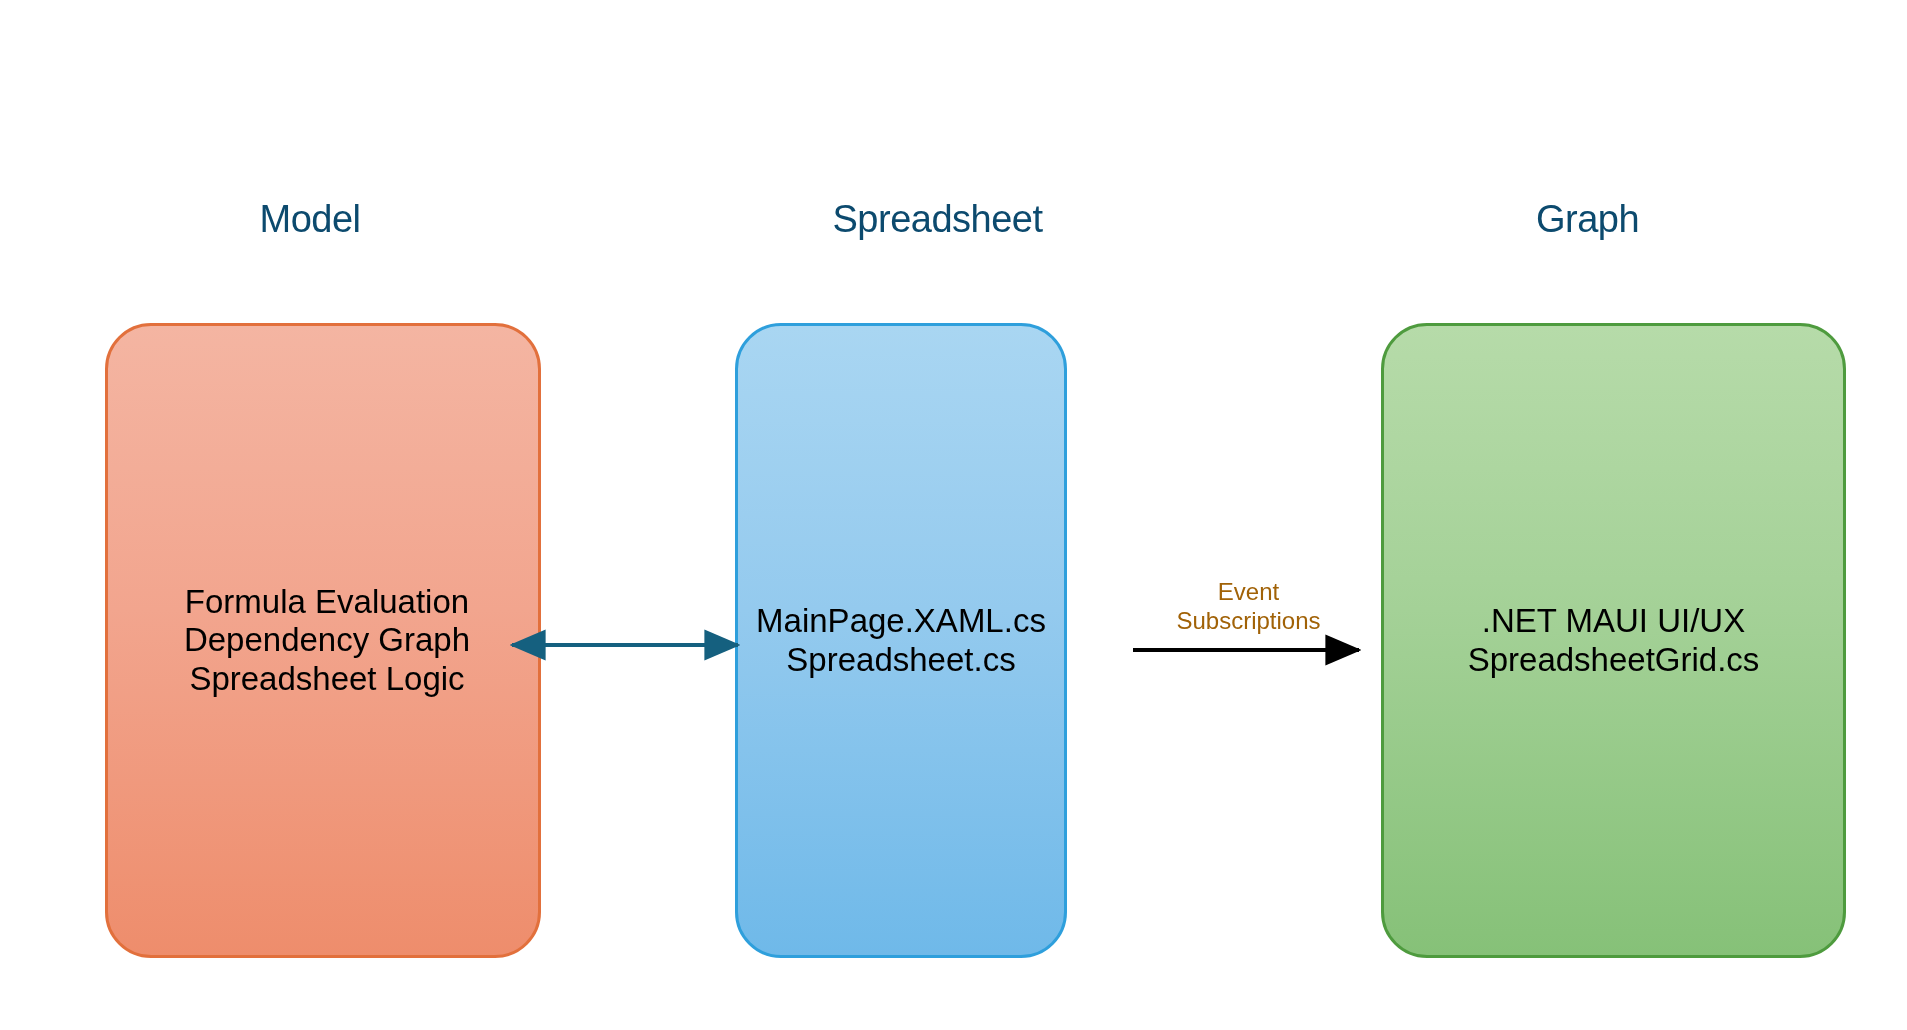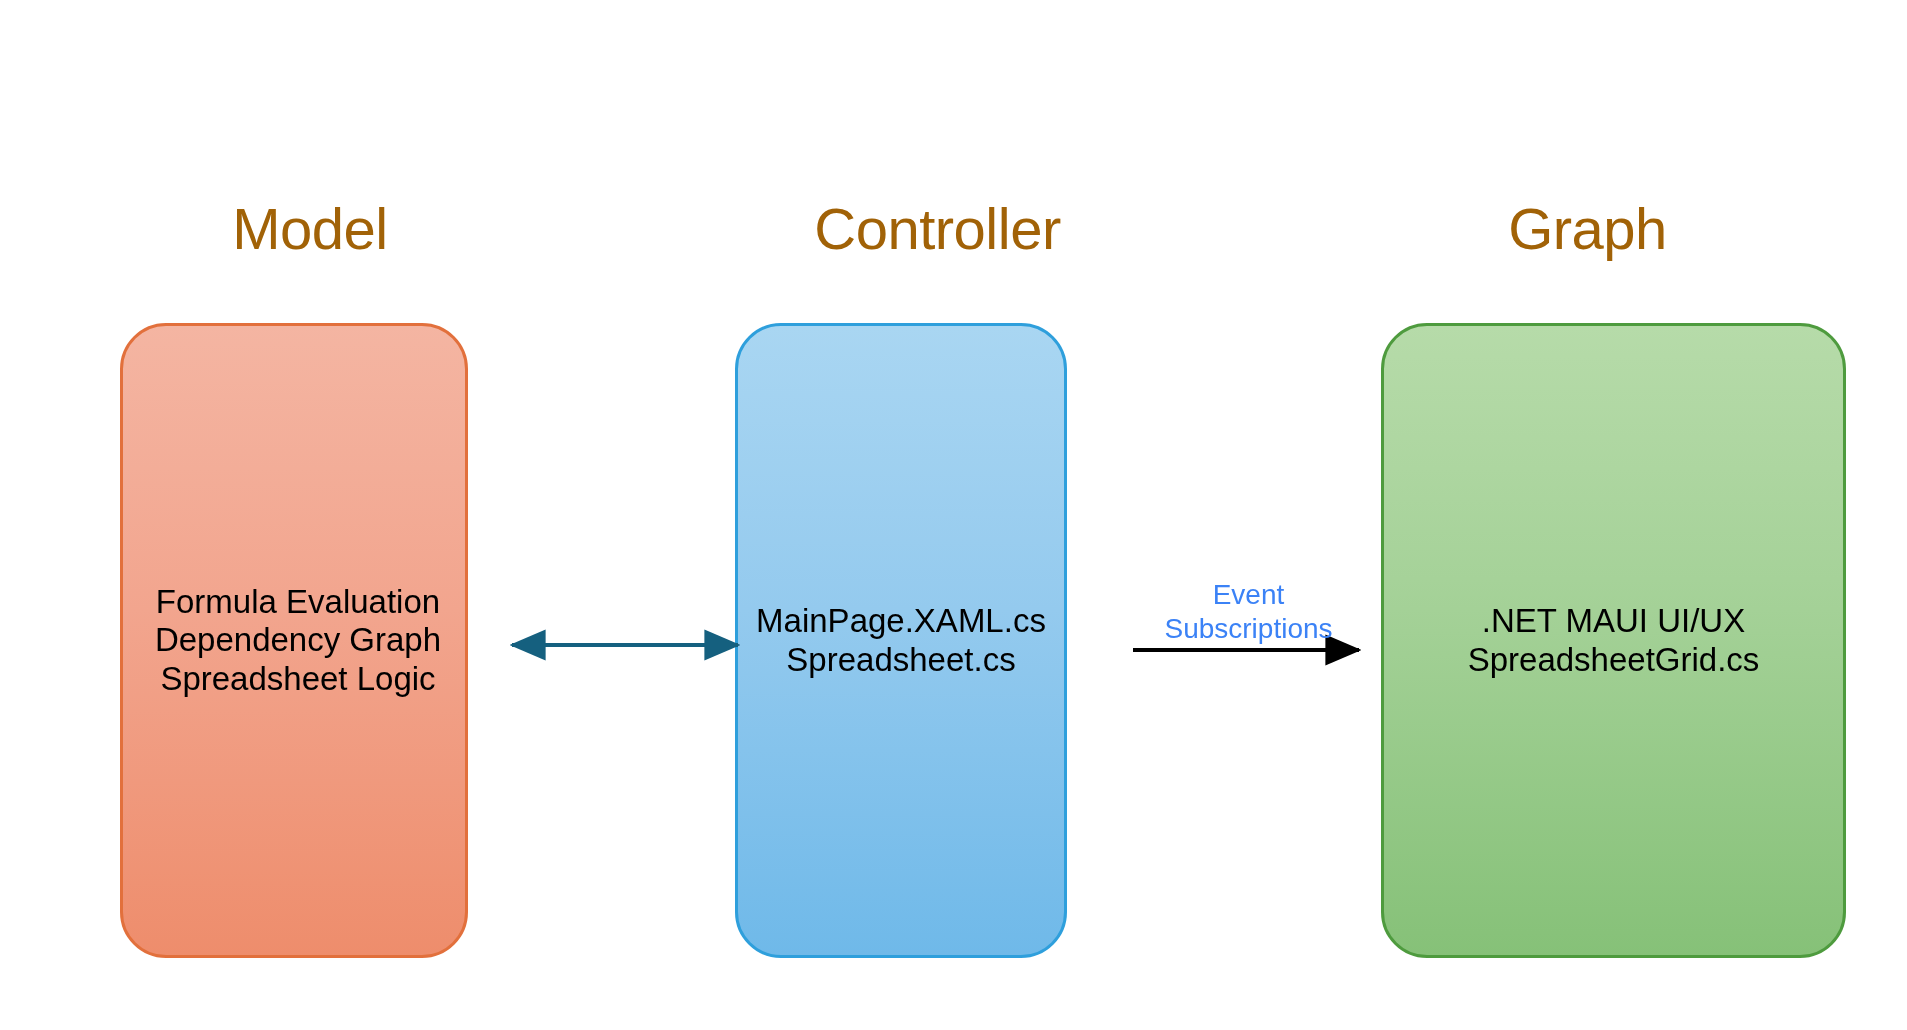--- a/index.html
+++ b/index.html
@@ -18,24 +18,24 @@
 
   #diagram {
     position: absolute;
     inset: 0;
   }
 
   
   .col-title {
     position: absolute;
     text-align: center;
-    font-size: 58px;
+    font-size: 38px;
     line-height: 1;
     font-weight: 400;
-    color: #a16207;
+    color: #0c4a6e;
     letter-spacing: -0.5px;
     white-space: nowrap;
   }
   .col-title.model      { left: 108px;  width: 404px; top: 200px; }
   .col-title.controller { left: 735px;  width: 405px; top: 200px; }
   .col-title.view       { left: 1355px; width: 465px; top: 200px; }
 
   
   .node-box {
     position: absolute;
@@ -50,22 +50,22 @@
   .node-box .node-text {
     text-align: center;
     font-size: 33px;
     line-height: 1.17;
     color: #000000;
     white-space: pre-line;
     padding: 0 10px;
   }
 
   .node-box.model {
-    left: 120px;
-    width: 348px;
+    left: 105px;
+    width: 436px;
     border: 3px solid #E2703C;
     background: linear-gradient(180deg, #F4B5A2 0%, #F2A58E 45%, #EE8D6C 100%);
     padding-left: 8px;
   }
   .node-box.controller {
     left: 735px;
     width: 332px;
     border: 3px solid #2E9FDC;
     background: linear-gradient(180deg, #A9D6F2 0%, #94CAEE 45%, #6FB9E9 100%);
   }
@@ -93,34 +93,34 @@
     width: 232px;
     height: 50px;
   }
 
   .edge-label {
     position: absolute;
     left: 1146px;
     top: 578px;
     width: 205px;
     text-align: center;
-    font-size: 28px;
+    font-size: 24px;
     line-height: 1.2;
-    color: #3b82f6;
+    color: #a16207;
     white-space: pre-line;
   }
 </style>
 </head>
 <body>
 
 <div id="diagram">
 
   <div class="col-title model">Model</div>
 
-  <div class="col-title controller">Controller</div>
+  <div class="col-title controller">Spreadsheet</div>
 
   <div class="col-title view">Graph</div>
 
   <div class="node-box model">
     <div class="node-text">Formula Evaluation
 Dependency Graph
 Spreadsheet Logic</div>
   </div>
 
   <div class="node-box controller">

